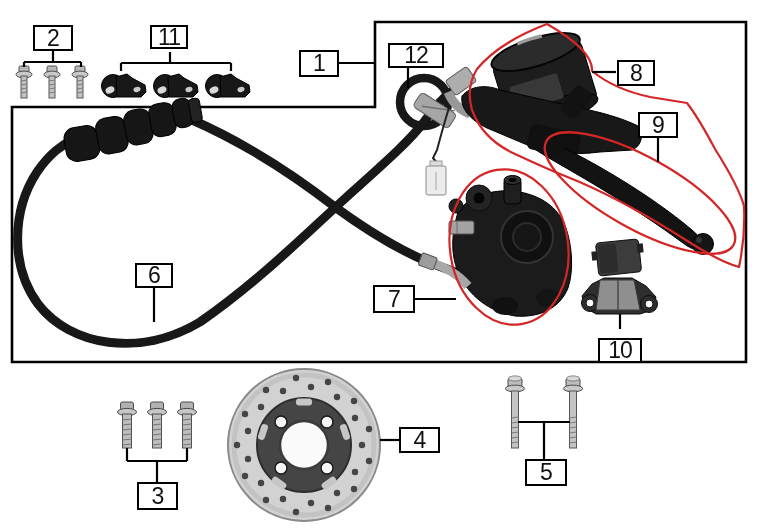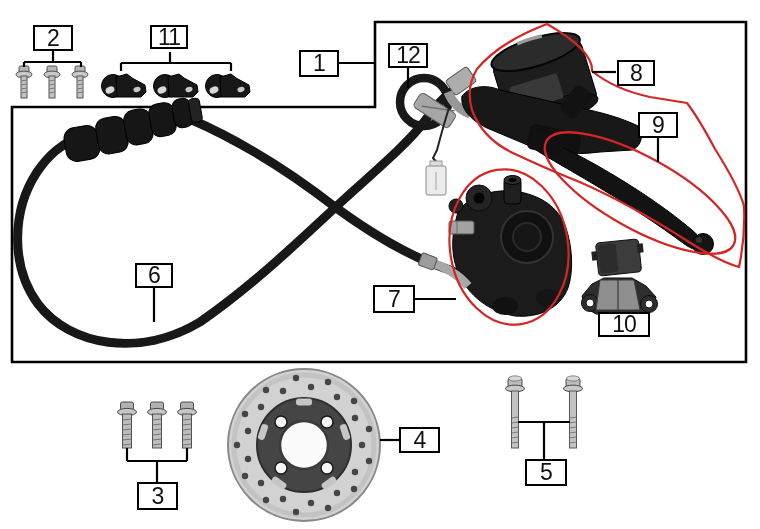--- a/index.html
+++ b/index.html
@@ -246,16 +246,16 @@
 
 <div class="callout" style="left:299px;top:50px;width:40px;height:27px;">1</div>
 <div class="callout" style="left:33px;top:25px;width:40px;height:26px;">2</div>
 <div class="callout" style="left:137px;top:482px;width:41px;height:28px;">3</div>
 <div class="callout" style="left:399px;top:427px;width:41px;height:26px;">4</div>
 <div class="callout" style="left:525px;top:459px;width:42px;height:27px;">5</div>
 <div class="callout" style="left:135px;top:263px;width:38px;height:25px;">6</div>
 <div class="callout" style="left:373px;top:285px;width:42px;height:28px;">7</div>
 <div class="callout" style="left:617px;top:60px;width:38px;height:26px;">8</div>
 <div class="callout" style="left:638px;top:112px;width:40px;height:26px;">9</div>
-<div class="callout" style="left:598px;top:312px;width:52px;height:25px;">10</div>
+<div class="callout" style="left:598px;top:338px;width:44px;height:25px;">10</div>
 <div class="callout" style="left:150px;top:25px;width:38px;height:24px;">11</div>
-<div class="callout" style="left:388px;top:43px;width:40px;height:25px;">12</div>
+<div class="callout" style="left:388px;top:43px;width:56px;height:25px;">12</div>
 
 </div>
 </body></html>

